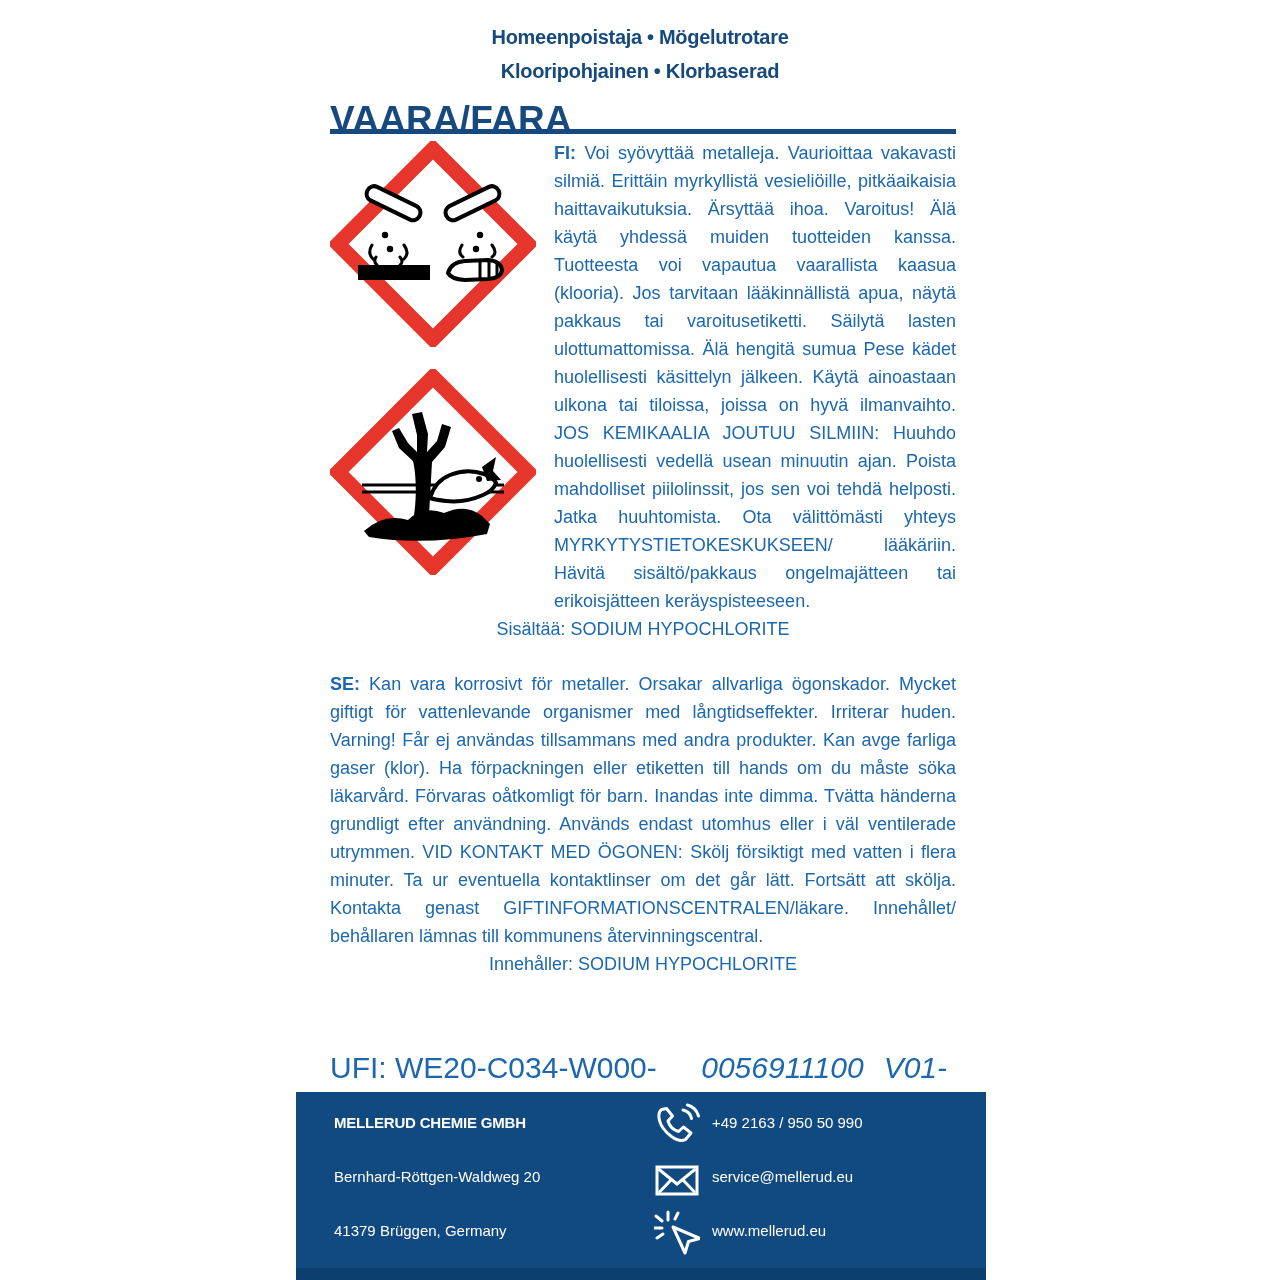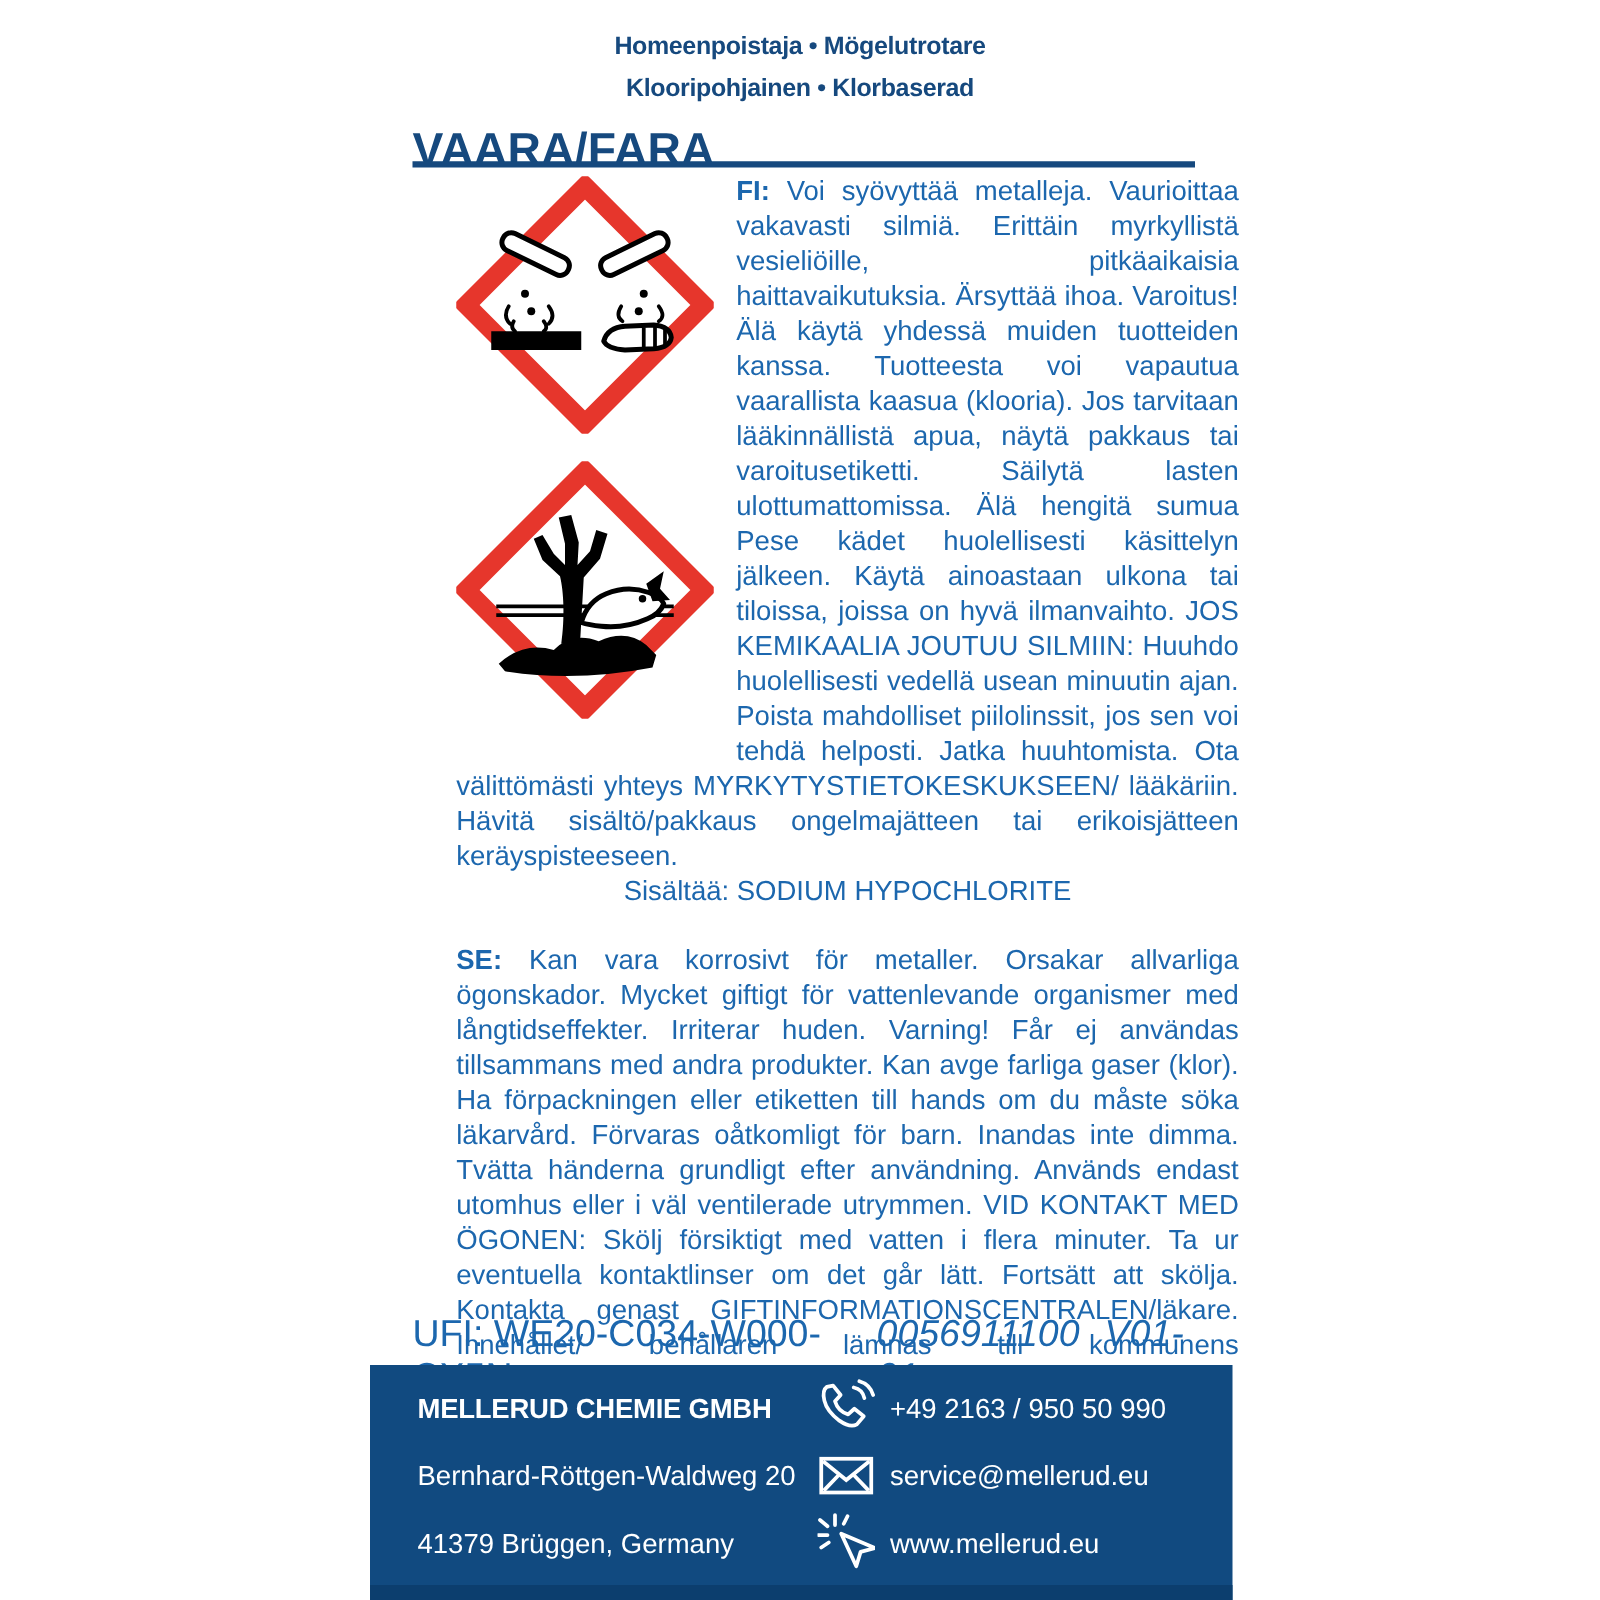--- a/index.html
+++ b/index.html
@@ -19,39 +19,39 @@
     position:absolute; top:99px; left:330px;
     font-size:37px; font-weight:bold; color:#16497E; letter-spacing:0.2px;
   }
   .rule {
     position:absolute; top:129px; left:330px; width:626px; height:5px;
     background:#16497E;
   }
 
   .content {
     position:absolute; top:139px; left:330px; width:626px;
-    color:#1C67AE; font-size:22px; line-height:28px; text-align:justify;margin-left:35px;
+    color:#1C67AE; font-size:18px; line-height:28px; text-align:justify;
   }
   .picto-col { float:left; width:224px; padding-top:2px; }
   .diamond-box { width:206px; height:206px; margin-bottom:22px; }
   .contains-line { text-align:center; }
   .se-section { margin-top:27px; }
   .b { font-weight:bold; }
 
   .ufi-row {
     position:absolute; top:1051px; left:330px; width:626px;
     display:flex; justify-content:space-between; align-items:baseline;
     color:#1C67AE; font-size:30px;
   }
   .ufi-right span { margin-left:20px;font-style:italic; }
   .ufi-right span:first-child { margin-left:0; }
 
   .footer {
     position:absolute; left:296px; top:1092px; width:690px; height:188px;
-    background:#114A80; color:#ffffff; font-size:22px;
+    background:#114A80; color:#ffffff; font-size:15px;
   }
   .f-company { position:absolute; left:38px; top:22px; font-weight:bold; letter-spacing:-0.2px; }
   .f-street  { position:absolute; left:38px; top:76px; }
   .f-city    { position:absolute; left:38px; top:130px; }
   .f-icon    { position:absolute; width:46px; height:46px; }
   .i-phone { left:358px; top:10px; }
   .i-mail  { left:358px; top:66px; }
   .i-click { left:358px; top:118px; }
   .f-phone { position:absolute; left:416px; top:22px; }
   .f-email { position:absolute; left:416px; top:76px; }

